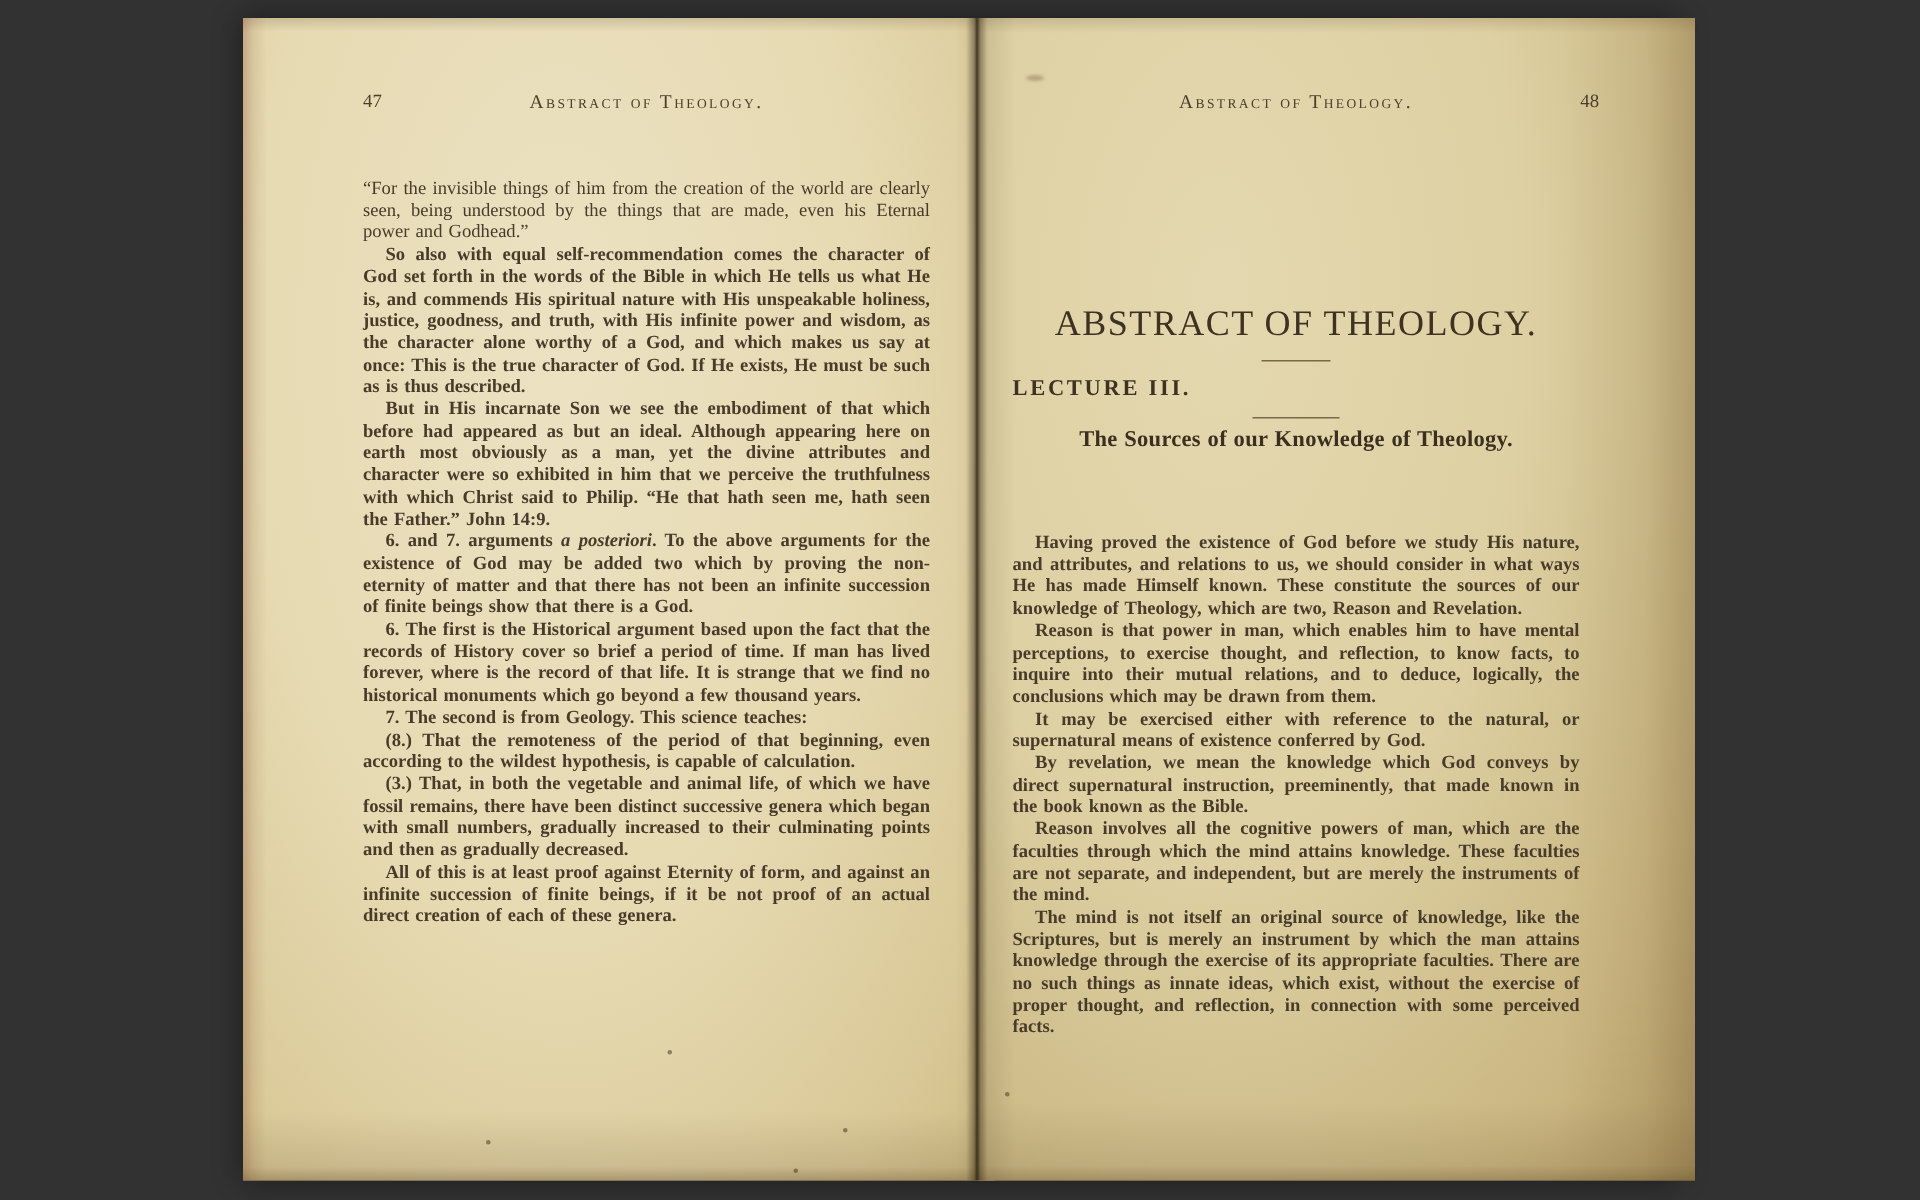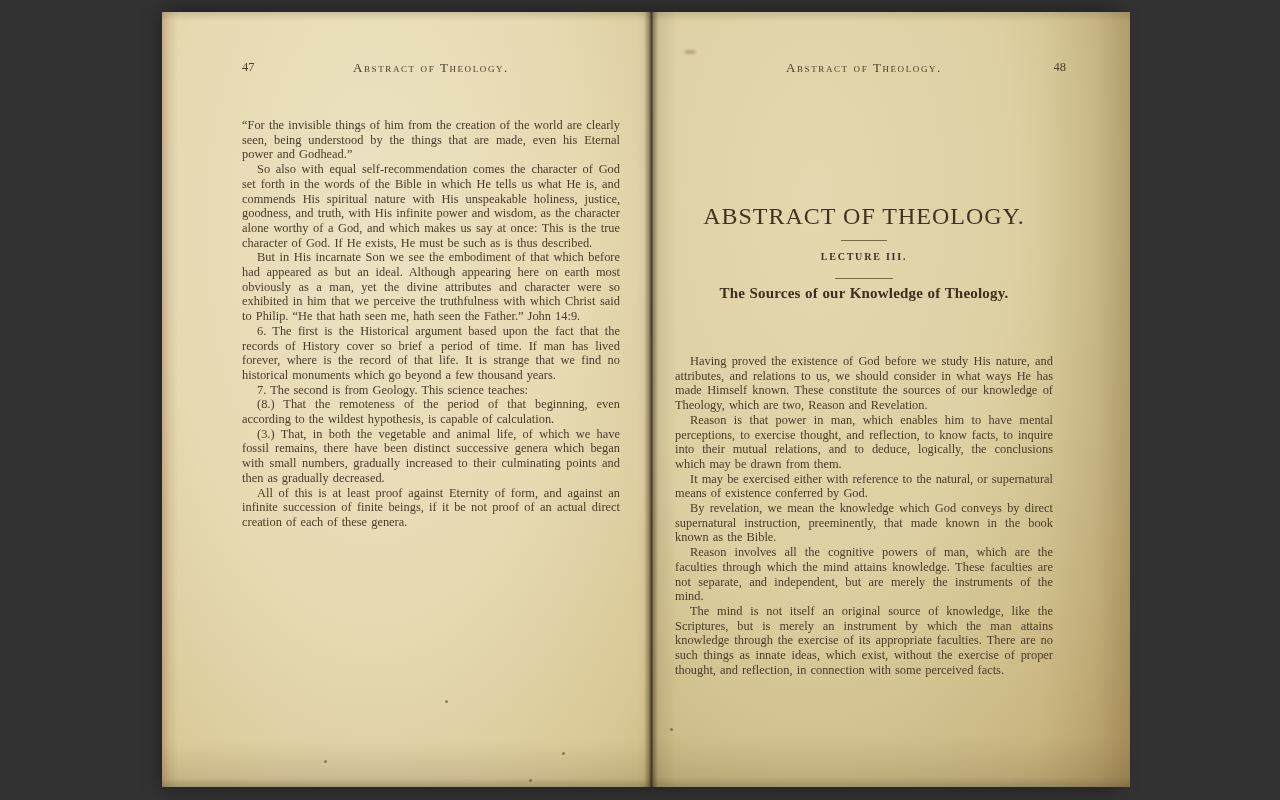--- a/index.html
+++ b/index.html
@@ -96,41 +96,40 @@
     font-size: 12.4px;
     line-height: 14.7px;
     text-align: justify;
     color: #483b2a;
     word-spacing: 1px;
     margin-top: 32px;
   }
   .page-left .text-block { left: 80px; top: 74px; }
   .page-right .text-block { left: 24px; top: 310px; }
   .para { margin: 0; }
-  .para.indent { text-indent: 15px; }
+  .para.indent { text-indent: 15px; font-weight: bold; }
   .book-title {
     position: absolute;
     top: 191px;
     left: 24px;
     width: 378px;
     margin: 0;
     text-align: center;
     font-size: 24px;
     font-weight: normal;
     letter-spacing: 1px;
     color: #3e3222;
   }
   .lecture {
     position: absolute;
     top: 239px;
     left: 24px;
     width: 378px;
     margin: 0;
-    text-align: center;
-    font-size: 10px;
+    font-size: 15px;
     font-weight: bold;
     letter-spacing: 1.8px;
     color: #3e3222;
   }
   .section-title {
     position: absolute;
     top: 273px;
     left: 24px;
     width: 378px;
     margin: 0;
@@ -172,20 +171,21 @@
 
     <section class="page page-left">
       <header class="running-head">
         <span class="page-num pn-left">47</span>
         <span class="head-title">Abstract of Theology.</span>
       </header>
       <div class="text-block" id="left-paras">
           <p class="para">“For the invisible things of him from the creation of the world are clearly seen, being understood by the things that are made, even his Eternal power and Godhead.”</p>
           <p class="para indent">So also with equal self-recommendation comes the character of God set forth in the words of the Bible in which He tells us what He is, and commends His spiritual nature with His unspeakable holiness, justice, goodness, and truth, with His infinite power and wisdom, as the character alone worthy of a God, and which makes us say at once: This is the true character of God.  If He exists, He must be such as is thus described.</p>
           <p class="para indent">But in His incarnate Son we see the embodiment of that which before had appeared as but an ideal.  Although appearing here on earth most obviously as a man, yet the divine attributes and character were so exhibited in him that we perceive the truthfulness with which Christ said to Philip.  “He that hath seen me, hath seen the Father.” John 14:9.</p>
+          <p class="para indent">6. and 7. arguments <em>a posteriori</em>.  To the above arguments for the existence of God may be added two which by proving the non-eternity of matter and that there has not been an infinite succession of finite beings show that there is a God.</p>
           <p class="para indent">6.  The first is the Historical argument based upon the fact that the records of History cover so brief a period of time.  If man has lived forever, where is the record of that life.  It is strange that we find no historical monuments which go beyond a few thousand years.</p>
           <p class="para indent">7.  The second is from Geology.  This science teaches:</p>
           <p class="para indent">(8.)  That the remoteness of the period of that beginning, even according to the wildest hypothesis, is capable of calculation.</p>
           <p class="para indent">(3.)  That, in both the vegetable and animal life, of which we have fossil remains, there have been distinct successive genera which began with small numbers, gradually increased to their culminating points and then as gradually decreased.</p>
           <p class="para indent">All of this is at least proof against Eternity of form, and against an infinite succession of finite beings, if it be not proof of an actual direct creation of each of these genera.</p>
         </div>
       <div class="speck" style="left:162px; top:748px;"></div>
       <div class="speck" style="left:283px; top:688px;"></div>
       <div class="speck" style="left:367px; top:767px;"></div>
       <div class="speck" style="left:400px; top:740px;"></div>

